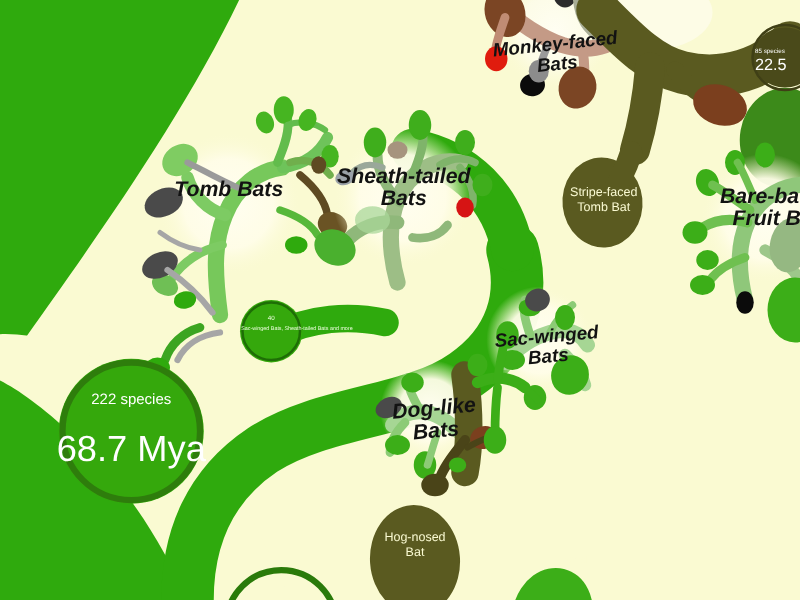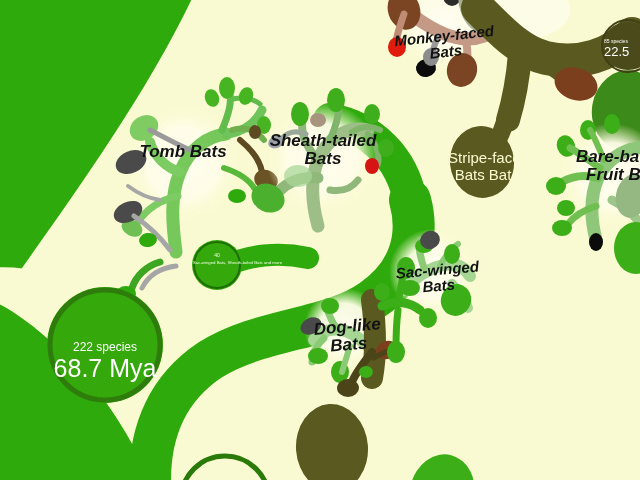--- a/index.html
+++ b/index.html
@@ -18,31 +18,31 @@
     font-weight:bold;
     color:#121212;
     white-space:nowrap;
     text-align:center;
     line-height:1.05;
     pointer-events:none;
   }
   .lbl.big{font-size:17px;}
   .lbl.mid{font-size:15px;}
   .lbl.leafwhite{
-    color:#FAFAD2;font-style:normal;font-weight:normal;font-size:15px;line-height:1.15;
+    color:#FAFAD2;font-style:normal;font-weight:normal;font-size:10px;line-height:1.15;
     text-shadow:none;
   }
   .lbl.tinywhite{
     color:#EFFFE0;font-style:normal;font-weight:normal;font-size:4.5px;line-height:1.25;
   }
   .lbl.circbig{
     color:#FFFFFF;font-style:normal;font-weight:normal;line-height:1.1;
   }
-  .nspecies{font-size:12px;display:block;margin-top:28px;}
-  .mya{font-size:25px;display:block;margin-top:1px;}
+  .nspecies{font-size:12px;display:block;}
+  .mya{font-size:29px;display:block;margin-top:19px;}
   .nspecies-sm{font-size:5px;display:block;}
   .mya-sm{font-size:13px;display:block;}
 </style>
 </head>
 <body>
 
 <div id="stage">
 
   <svg id="tree-svg" viewBox="0 0 640 480" xmlns="http://www.w3.org/2000/svg">
     <defs>
@@ -269,23 +269,27 @@
     <span>Bats</span>
   </div>
 
   <div class="lbl big" style="left:300px;top:318px;width:96px;transform:rotate(-5deg);">
     <span>Dog-like</span><br>
     <span>Bats</span>
   </div>
 
   <div class="lbl leafwhite" style="left:448px;top:149px;width:70px;">
     <span>Stripe-faced</span><br>
-    <span>Bats Bat</span>
-  </div>
-
+    <span>Tomb Bat</span>
+  </div>
+
+  <div class="lbl leafwhite" style="left:297px;top:425px;width:70px;">
+    <span>Hog-nosed</span><br>
+    <span>Bat</span>
+  </div>
 
   <div class="lbl leafwhite" style="left:412px;top:443px;width:60px;font-size:8px;text-align:right;">
     <span>Small</span>
   </div>
 
   <div class="lbl circbig" style="left:45px;top:313px;width:120px;">
     <span class="nspecies">222 species</span>
     <span class="mya">68.7 Mya</span>
   </div>
 

